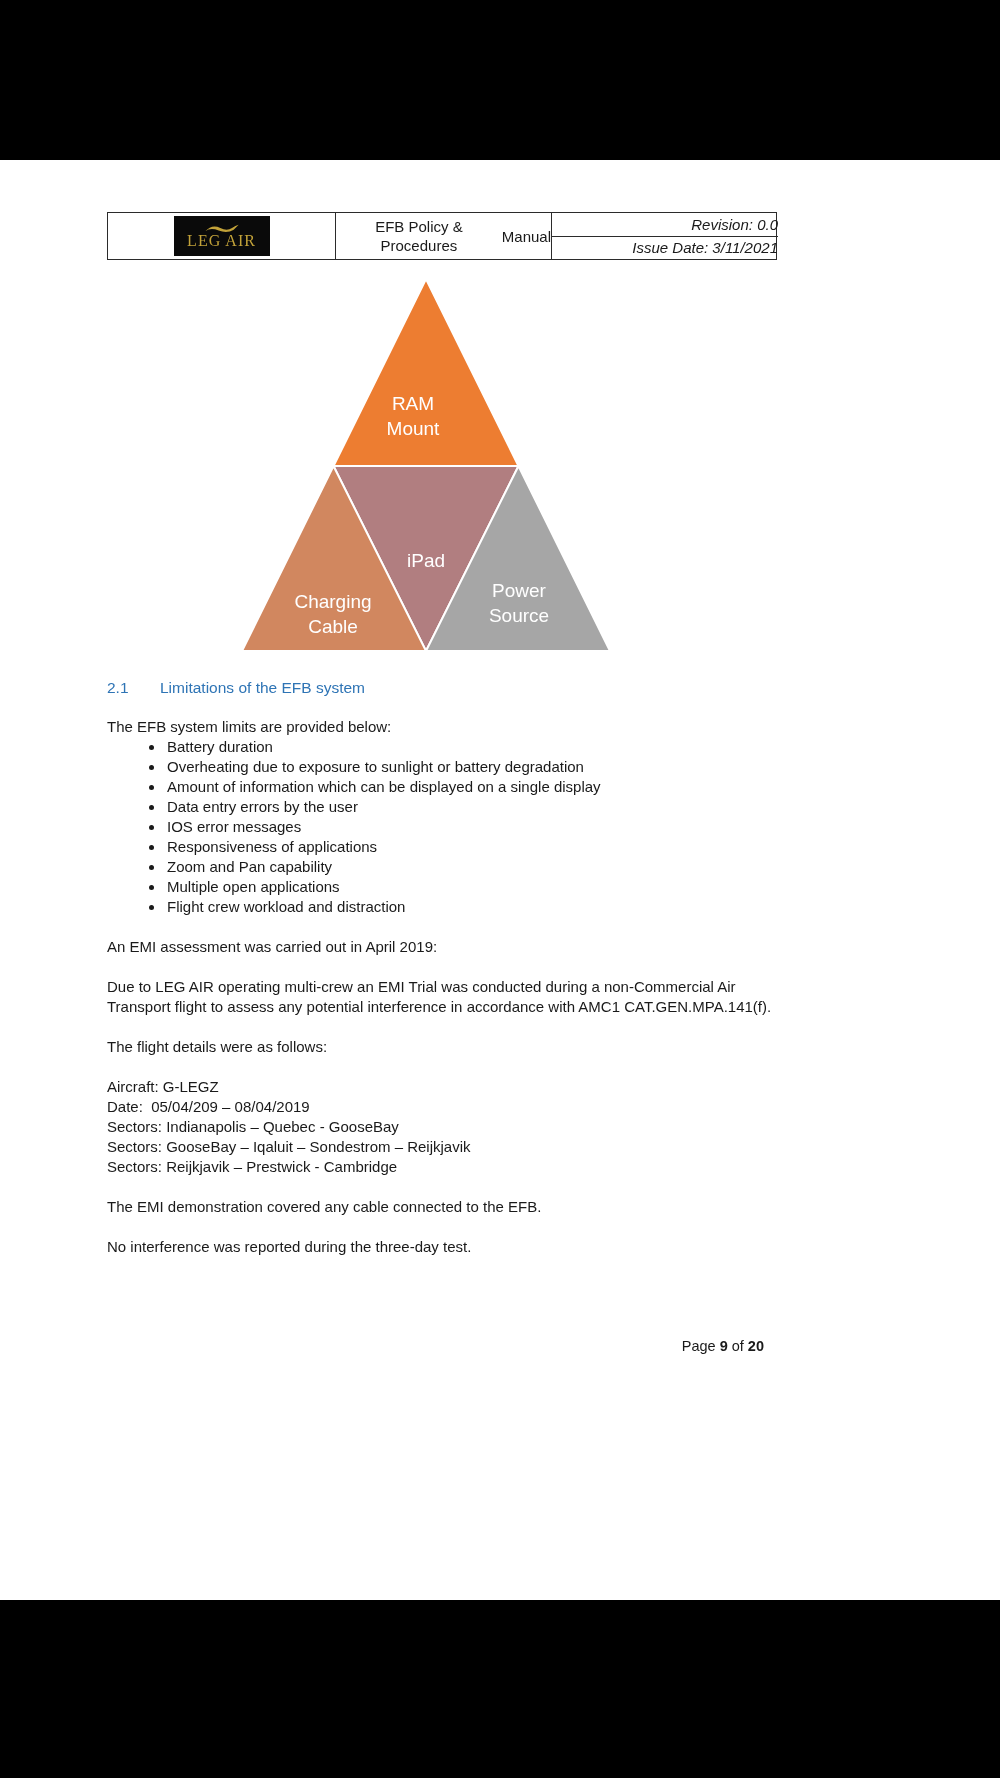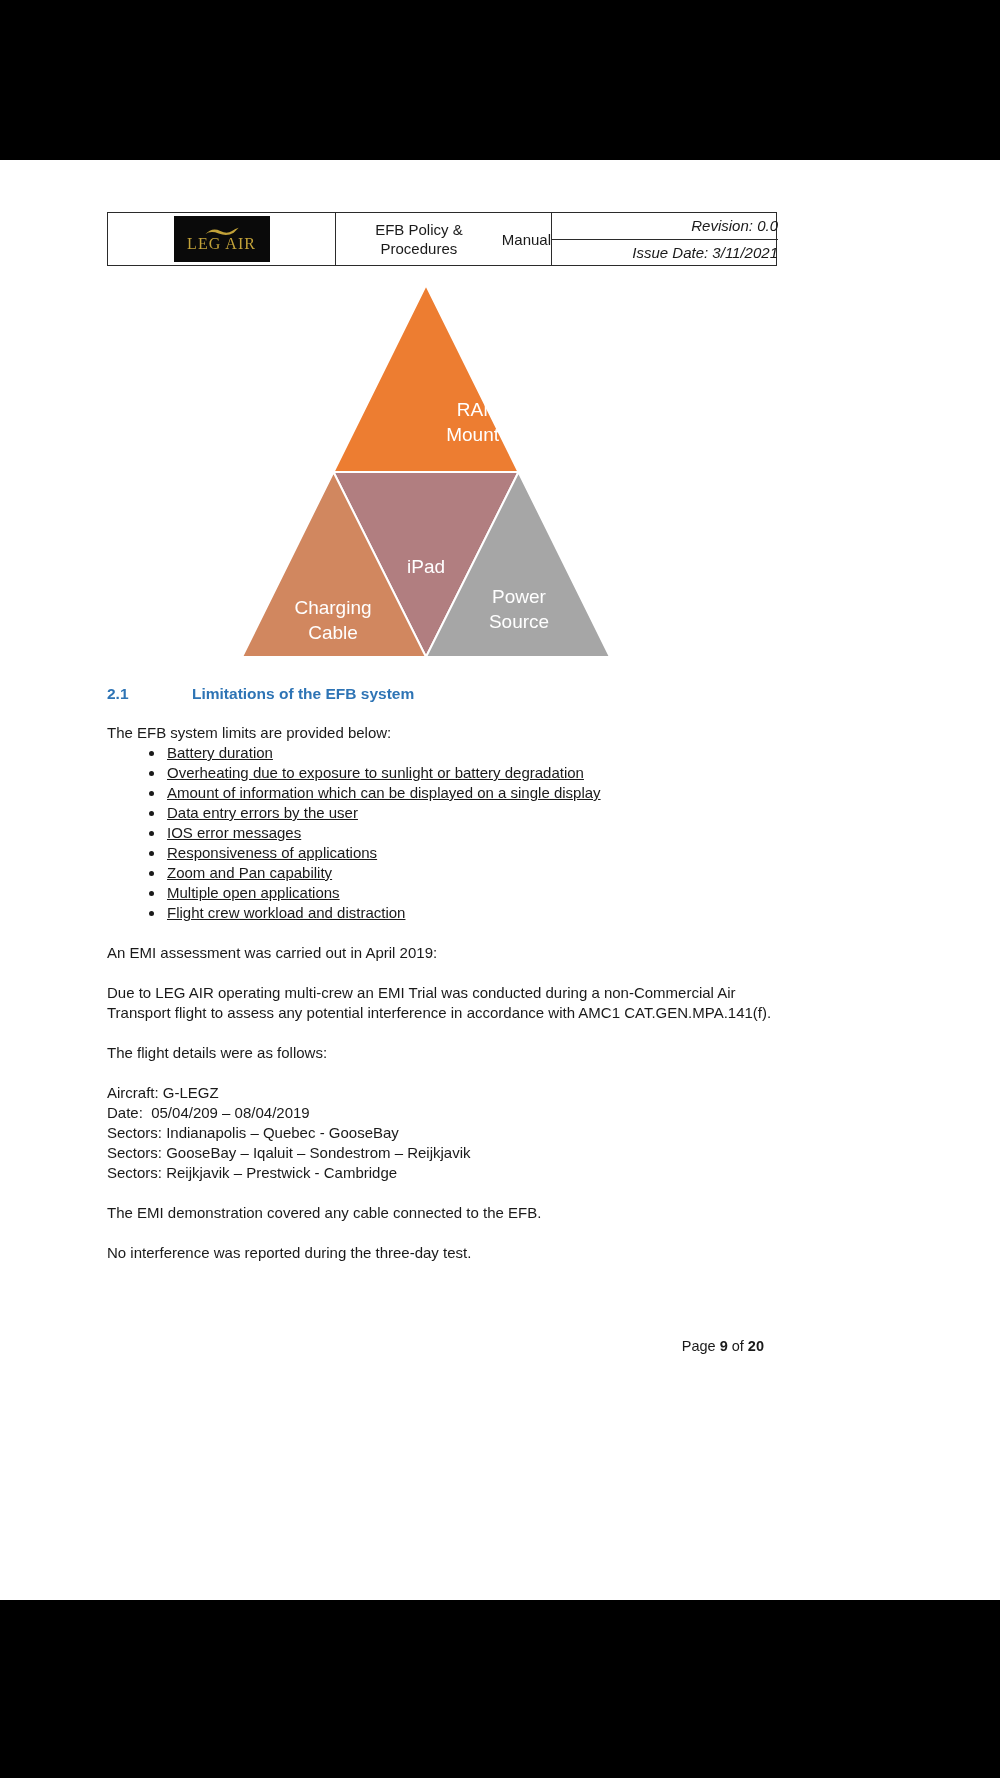--- a/index.html
+++ b/index.html
@@ -32,21 +32,21 @@
     margin-top: 52px;
     border: 1px solid #2b2b2b;
   }
   .hdr-cell { border-right: 1px solid #2b2b2b; }
   .hdr-cell:last-child { border-right: none; }
   .hdr-logo-cell {
     display: flex; align-items: center; justify-content: center;
     padding: 3px 0;
   }
   .logo-box {
-    width: 96px; height: 46px;
+    width: 96px; height: 40px;
     background: #0a0a0a;
     display: flex; flex-direction: column;
     align-items: center; justify-content: center;
   }
   .logo-bird { width: 44px; height: 10px; display: block; }
   .logo-text {
     font-family: "Liberation Serif", serif;
     color: #c2a239;
     font-size: 16px;
     letter-spacing: 1px;
@@ -76,45 +76,43 @@
   }
   .diagram svg { position: absolute; inset: 0; }
   .tri-label {
     position: absolute;
     width: 140px;
     color: #ffffff;
     font-size: 19px;
     line-height: 25px;
     text-align: center;
   }
-  .lbl-ram      { left: 117px; top: 112px; text-align: right; }
+  .lbl-ram      { left: 101px; top: 112px; }
   .lbl-ipad     { left: 114px; top: 229px; margin-top: 40px; }
   .lbl-charging { left: 21px;  top: 310px; }
   .lbl-power    { left: 207px; top: 299px; }
   
   .section-heading {
     margin-top: 28px;
     display: flex;
     color: #2e74b5;
-    font-weight: bold;
+    font-weight: normal;
     font-size: 15.5px;
-    gap: 32px;
   }
   .section-heading .sec-num { width: 53px; }
   .para { font-size: 15px; line-height: 20px; margin-top: 20px; }
   .bullets {
     list-style: disc;
     margin-top: 0;
     padding-left: 58px;
   }
   .bullets li {
     font-size: 15px;
     line-height: 20px;
     padding-left: 2px;
-    text-decoration: underline;
   }
   .flight-lines div {
     font-size: 15px;
     line-height: 20px;
     white-space: pre-wrap;
   }
   .page-footer {
     position: absolute;
     top: 1178px;
     right: 236px;

